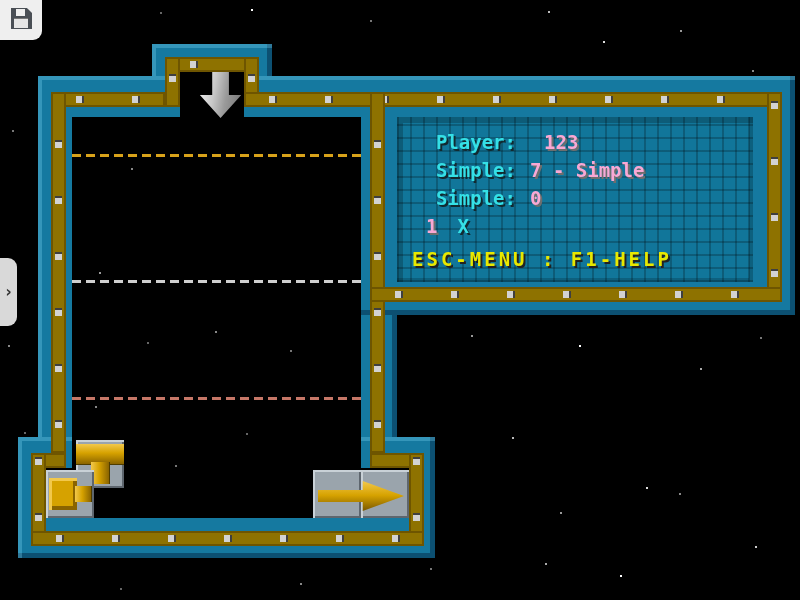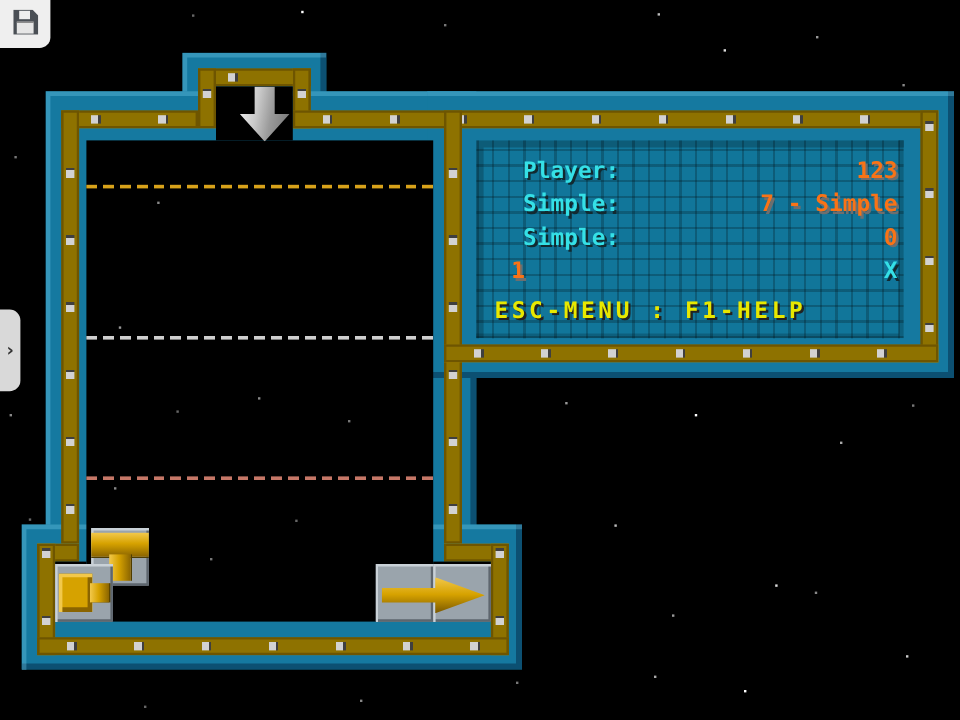--- a/index.html
+++ b/index.html
@@ -62,23 +62,23 @@
     box-shadow:inset 3px 3px 0 #F2C84B,inset -4px -4px 0 #8A6400;}
   .end-arrow{clip-path:polygon(0 30%,52% 30%,52% 0,100% 50%,52% 100%,52% 70%,0 70%);
     background:linear-gradient(180deg,#F2C84B 0,#D6A200 48%,#7A5800 100%);}
   .drop-arrow{left:199px;top:72px;width:44px;height:46px;
     clip-path:polygon(30% 0,68% 0,68% 50%,96% 50%,49% 100%,2% 50%,30% 50%);
     background:linear-gradient(100deg,#F5F5F5 0,#C9C9C9 35%,#9A9A9A 60%,#6F6F6F 100%);
     filter:drop-shadow(1px 1px 0 #222);}
 
   
   .hud-text{left:412px;top:128px;width:336px;font-weight:bold;font-size:19px;line-height:28px;}
-  .hud-row{display:flex;justify-content:space-between;}
+  .hud-row{display:flex;}
   .hud-label{width:104px;text-align:right;color:#35E0E6;text-shadow:2px 2px 0 #122A30;white-space:pre;}
-  .hud-value{padding-left:14px;color:#f97316;text-shadow:2px 2px 0 #6E6E6E;white-space:pre;}
+  .hud-value{padding-left:14px;color:#f9a8d4;text-shadow:2px 2px 0 #6E6E6E;white-space:pre;}
   .pad-extra{padding-left:28px;}
   .hud-suffix{color:#35E0E6;text-shadow:2px 2px 0 #122A30;padding-left:20px;}
   .hud-footer{margin-top:5px;color:#E8E800;letter-spacing:3px;font-size:19px;
     text-shadow:2px 2px 0 #222;white-space:pre;}
 </style>
 </head>
 <body>
 
 <div class="screen">
 

